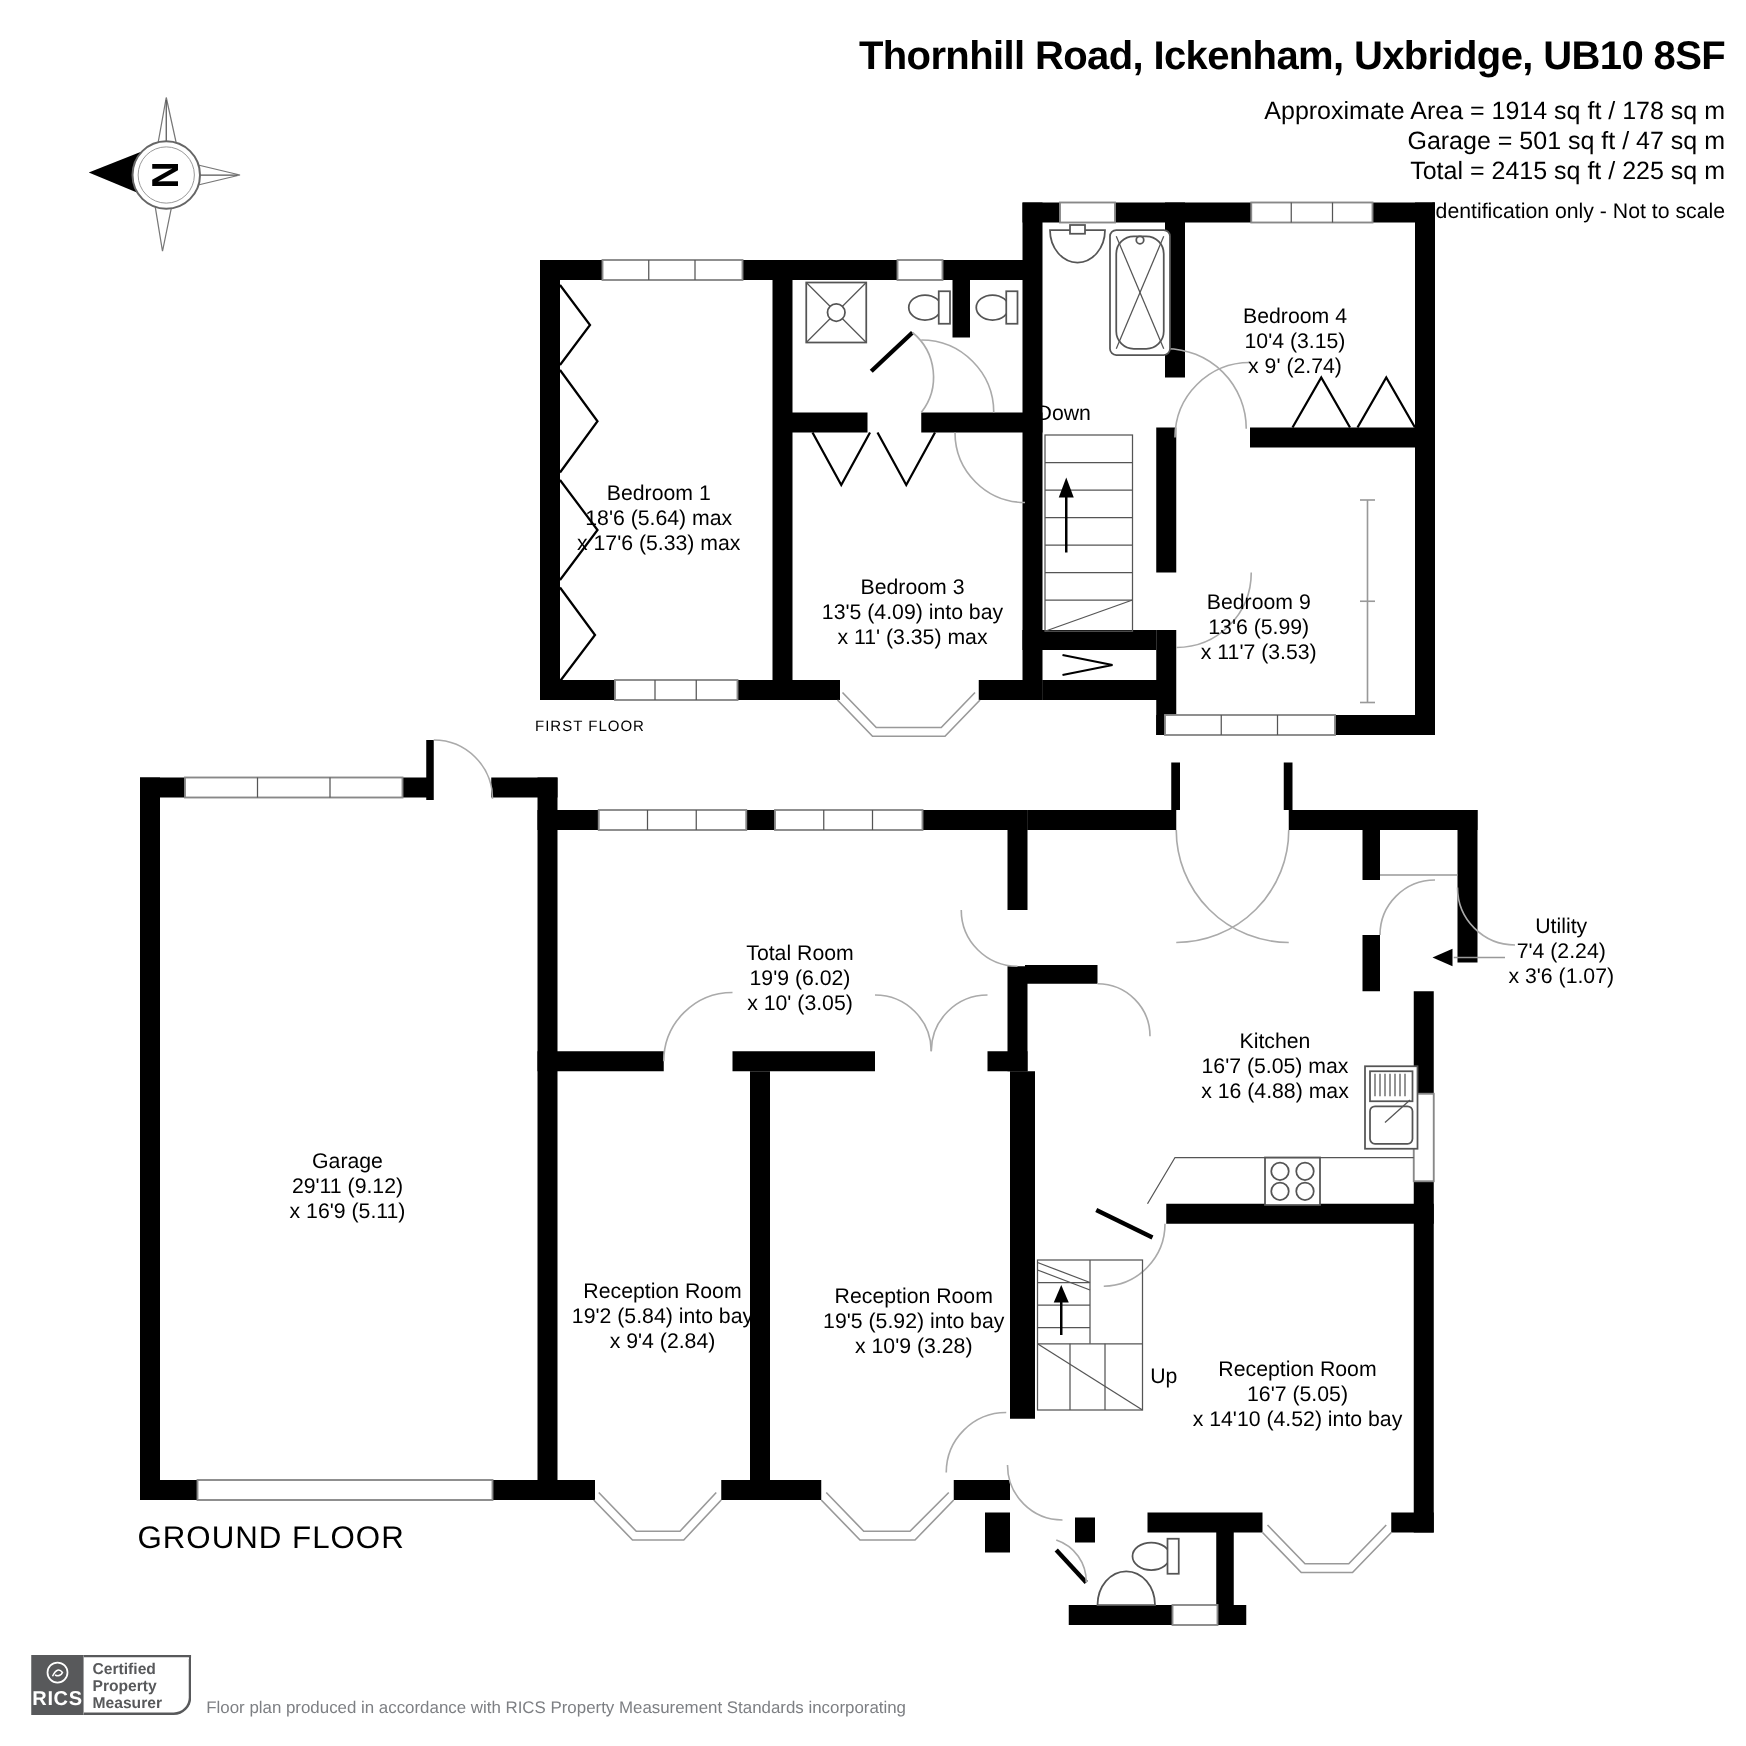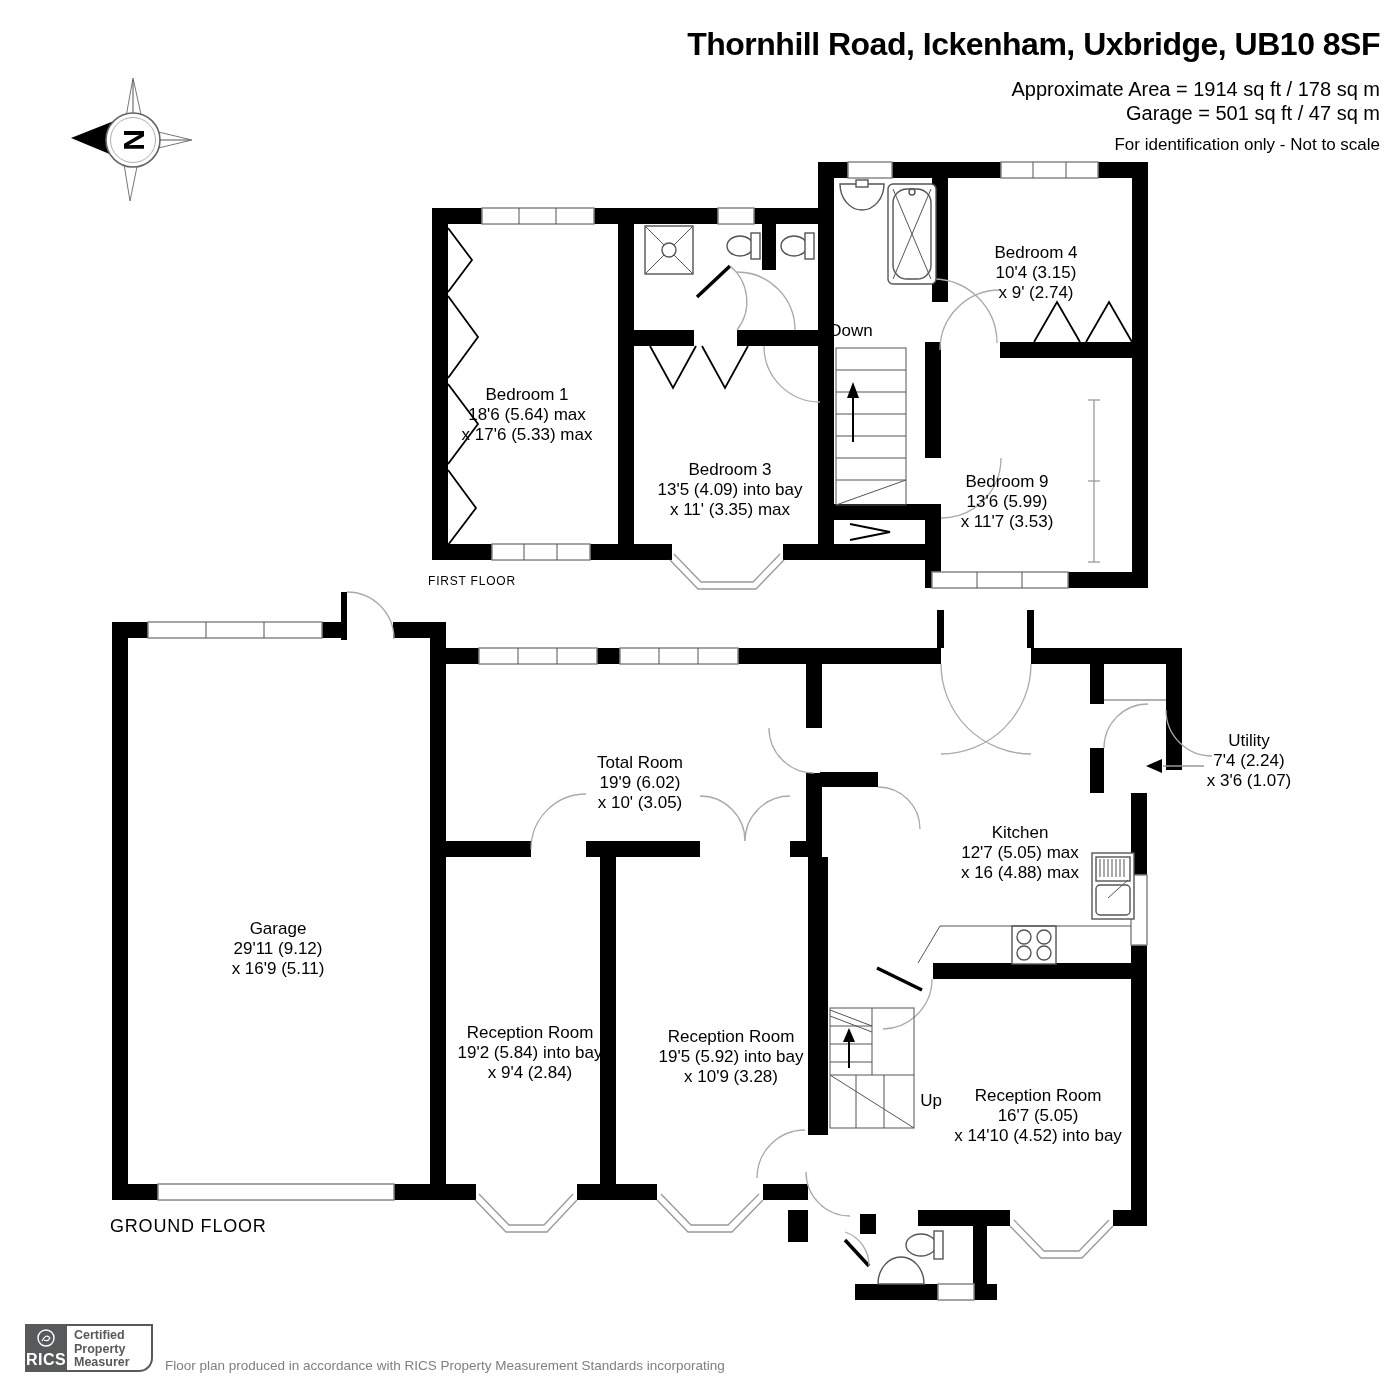--- a/index.html
+++ b/index.html
@@ -27,20 +27,21 @@
   .footer-note{margin-left:12px;padding-top:2px;color:#7d7f83;font-size:13.5px;line-height:16px;white-space:pre;}
 </style>
 </head>
 <body>
 
 <div class="header">
   <div class="title">Thornhill Road, Ickenham, Uxbridge, UB10 8SF</div>
   <div class="area-lines">
     <div>Approximate Area = 1914 sq ft / 178 sq m</div>
     <div>Garage = 501 sq ft / 47 sq m</div>
+    <div>Total = 2415 sq ft / 225 sq m</div>
   </div>
   <div class="disclaimer">For identification only - Not to scale</div>
 </div>
 
 <svg id="plan-svg" width="1397" height="1397" viewBox="0 0 1397 1397">
 
   <g>
     <polygon points="133,78 124,128 144,128" fill="#fff" stroke="#777" stroke-width="1"></polygon>
     <polygon points="192,140 150,130 150,150" fill="#fff" stroke="#777" stroke-width="1"></polygon>
     <polygon points="130,201 122,152 140,152" fill="#fff" stroke="#777" stroke-width="1"></polygon>
@@ -309,21 +310,21 @@
   <span style="display:block">13'6 (5.99)</span>
   <span style="display:block">x 11'7 (3.53)</span>
 </div>
 <div class="room-label" style="left:640px;top:762px;">
   <span style="display:block">Total Room</span>
   <span style="display:block">19'9 (6.02)</span>
   <span style="display:block">x 10' (3.05)</span>
 </div>
 <div class="room-label" style="left:1020px;top:832px;">
   <span style="display:block">Kitchen</span>
-  <span style="display:block">12'7 (5.05) max</span>
+  <span style="display:block">16'7 (5.05) max</span>
   <span style="display:block">x 16 (4.88) max</span>
 </div>
 <div class="room-label" style="left:1249px;top:740px;">
   <span style="display:block">Utility</span>
   <span style="display:block">7'4 (2.24)</span>
   <span style="display:block">x 3'6 (1.07)</span>
 </div>
 <div class="room-label" style="left:278px;top:928px;">
   <span style="display:block">Garage</span>
   <span style="display:block">29'11 (9.12)</span>
@@ -342,21 +343,21 @@
 <div class="room-label" style="left:1038px;top:1095px;">
   <span style="display:block">Reception Room</span>
   <span style="display:block">16'7 (5.05)</span>
   <span style="display:block">x 14'10 (4.52) into bay</span>
 </div>
 
 <div class="stair-label" style="left:851px;top:331px;">Down</div>
 <div class="stair-label" style="left:931px;top:1101px;">Up</div>
 
 <div class="floor-label" style="left:428px;top:574px;">FIRST FLOOR</div>
-<div class="floor-label" style="left:110px;top:1216px;font-size:18px;text-align:right;">GROUND FLOOR</div>
+<div class="floor-label" style="left:110px;top:1216px;font-size:25px;text-align:right;">GROUND FLOOR</div>
 
 <div class="footer">
   <div class="rics-box">
     <svg width="22" height="24" viewBox="0 0 22 24">
       <circle cx="11" cy="11" r="8" fill="none" stroke="#fff" stroke-width="1.4"></circle>
       <path d="M 7,14 Q 11,6 15,11 Q 13,15 9,13" fill="none" stroke="#fff" stroke-width="1.2"></path>
     </svg>
     <span class="rics-text">RICS</span>
   </div>
   <div class="cert-box">

